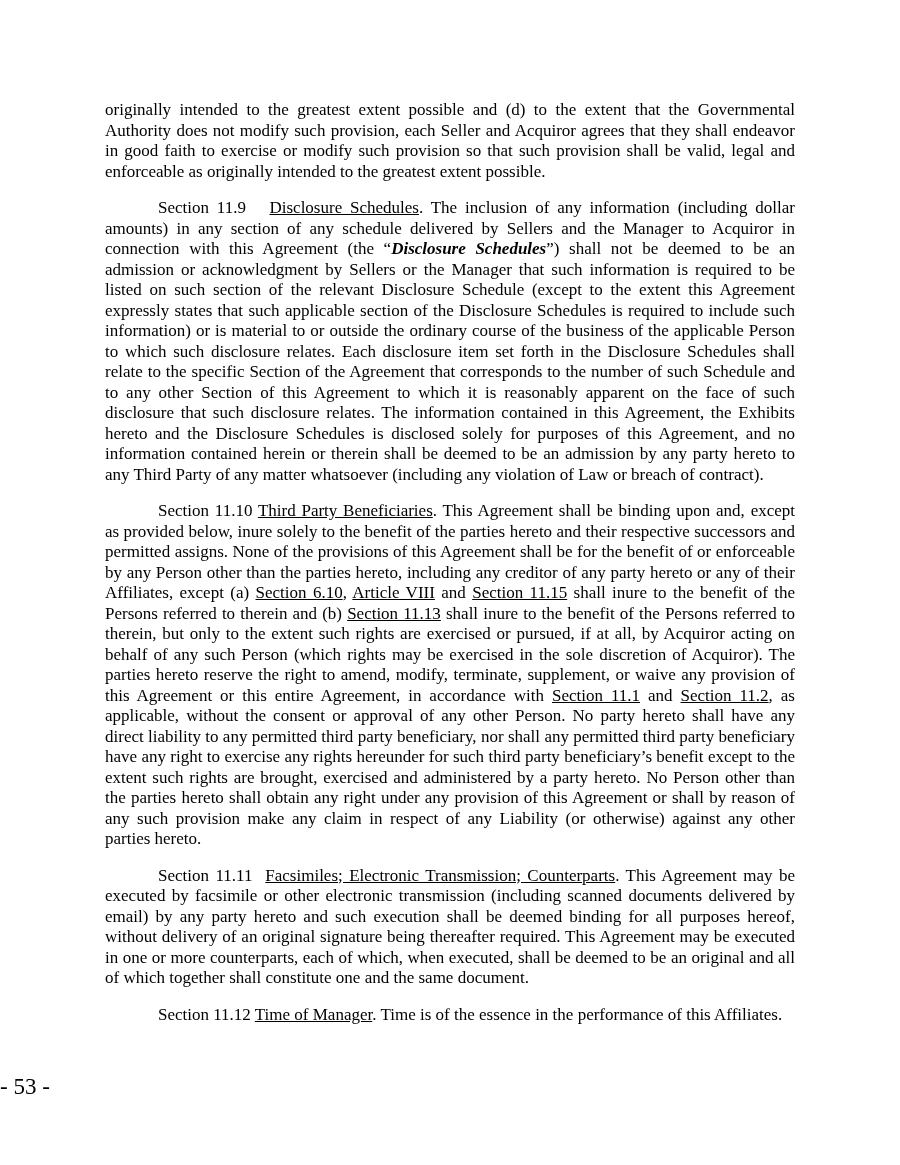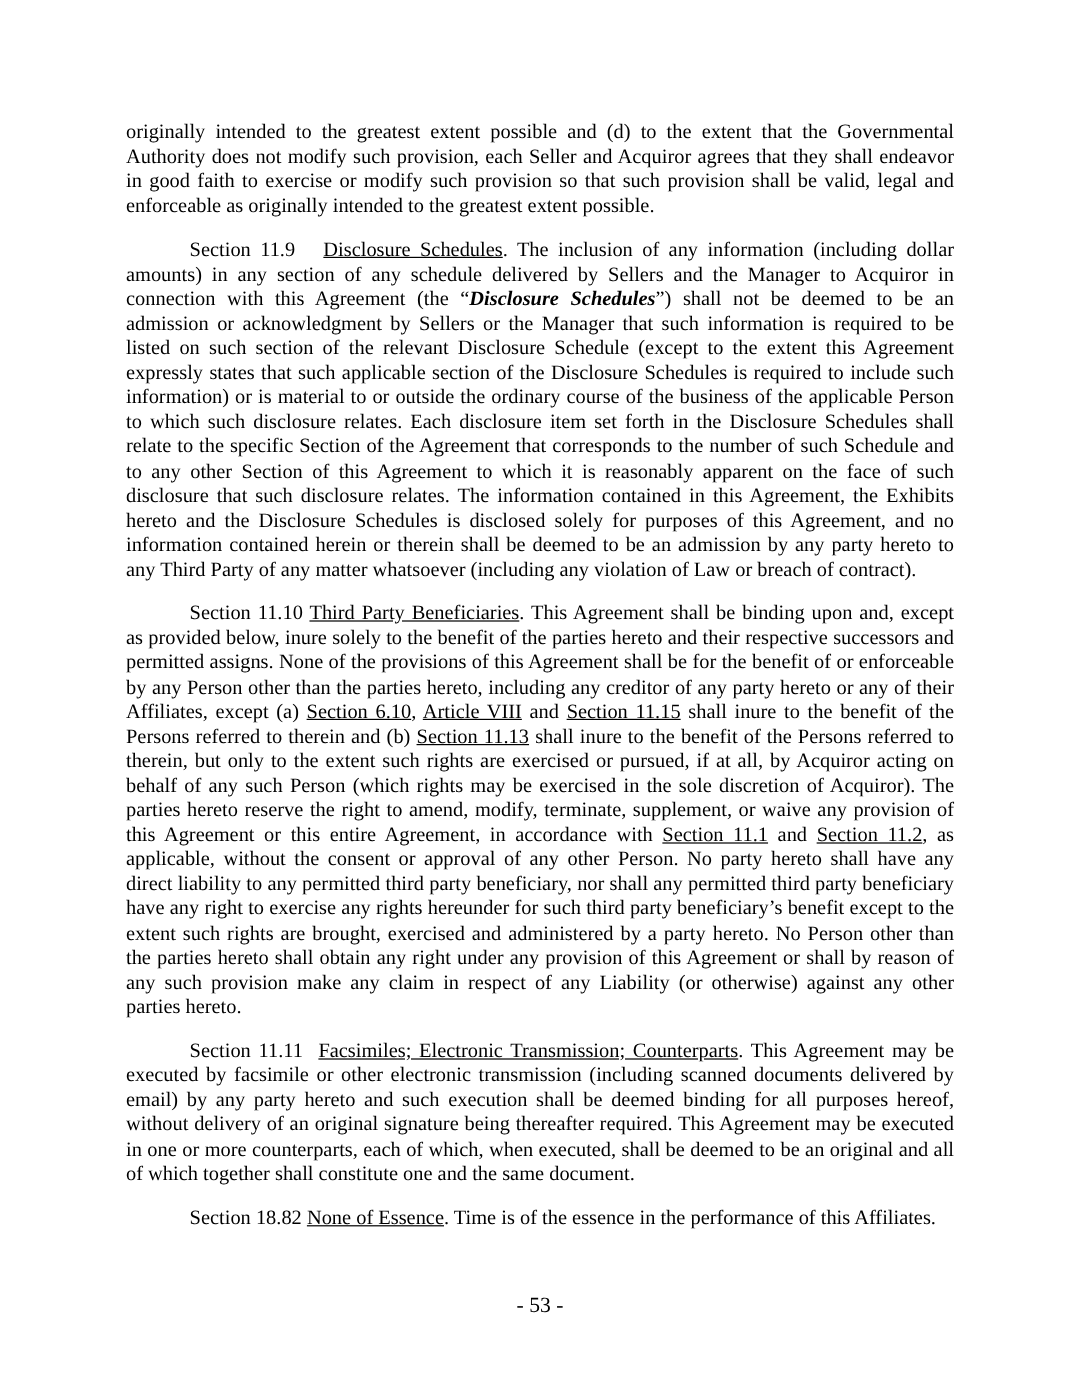--- a/index.html
+++ b/index.html
@@ -32,30 +32,29 @@
     text-indent: 53px;
   }
   .r-n { }
   .r-u { text-decoration: underline; }
   .r-bi { font-weight: bold; font-style: italic; }
   .footer {
     position: absolute;
     top: 1077px;
     left: 0;
     width: 100%;
-    text-align: center;
-    font-size: 18px;
+    font-size: 23px;
     line-height: 20.5px;
   }
 </style>
 </head>
 <body>
 
 <div class="page">
   <div class="content">
     <p class="para"><span class="r-n">originally intended to the greatest extent possible and (d) to the extent that the Governmental Authority does not modify such provision, each Seller and Acquiror agrees that they shall endeavor in good faith to exercise or modify such provision so that such provision shall be valid, legal and enforceable as originally intended to the greatest extent possible.</span></p>
     <p class="para indent"><span class="r-n">Section 11.9&nbsp;&nbsp; </span><span class="r-u">Disclosure Schedules</span><span class="r-n">. The inclusion of any information (including dollar amounts) in any section of any schedule delivered by Sellers and the Manager to Acquiror in connection with this Agreement (the “</span><span class="r-bi">Disclosure Schedules</span><span class="r-n">”) shall not be deemed to be an admission or acknowledgment by Sellers or the Manager that such information is required to be listed on such section of the relevant Disclosure Schedule (except to the extent this Agreement expressly states that such applicable section of the Disclosure Schedules is required to include such information) or is material to or outside the ordinary course of the business of the applicable Person to which such disclosure relates. Each disclosure item set forth in the Disclosure Schedules shall relate to the specific Section of the Agreement that corresponds to the number of such Schedule and to any other Section of this Agreement to which it is reasonably apparent on the face of such disclosure that such disclosure relates. The information contained in this Agreement, the Exhibits hereto and the Disclosure Schedules is disclosed solely for purposes of this Agreement, and no information contained herein or therein shall be deemed to be an admission by any party hereto to any Third Party of any matter whatsoever (including any violation of Law or breach of contract).</span></p>
     <p class="para indent"><span class="r-n">Section 11.10 </span><span class="r-u">Third Party Beneficiaries</span><span class="r-n">. This Agreement shall be binding upon and, except as provided below, inure solely to the benefit of the parties hereto and their respective successors and permitted assigns. None of the provisions of this Agreement shall be for the benefit of or enforceable by any Person other than the parties hereto, including any creditor of any party hereto or any of their Affiliates, except (a) </span><span class="r-u">Section 6.10</span><span class="r-n">, </span><span class="r-u">Article VIII</span><span class="r-n"> and </span><span class="r-u">Section 11.15</span><span class="r-n"> shall inure to the benefit of the Persons referred to therein and (b) </span><span class="r-u">Section 11.13</span><span class="r-n"> shall inure to the benefit of the Persons referred to therein, but only to the extent such rights are exercised or pursued, if at all, by Acquiror acting on behalf of any such Person (which rights may be exercised in the sole discretion of Acquiror). The parties hereto reserve the right to amend, modify, terminate, supplement, or waive any provision of this Agreement or this entire Agreement, in accordance with </span><span class="r-u">Section 11.1</span><span class="r-n"> and </span><span class="r-u">Section 11.2</span><span class="r-n">, as applicable, without the consent or approval of any other Person. No party hereto shall have any direct liability to any permitted third party beneficiary, nor shall any permitted third party beneficiary have any right to exercise any rights hereunder for such third party beneficiary’s benefit except to the extent such rights are brought, exercised and administered by a party hereto. No Person other than the parties hereto shall obtain any right under any provision of this Agreement or shall by reason of any such provision make any claim in respect of any Liability (or otherwise) against any other parties hereto.</span></p>
     <p class="para indent"><span class="r-n">Section 11.11&nbsp; </span><span class="r-u">Facsimiles; Electronic Transmission; Counterparts</span><span class="r-n">. This Agreement may be executed by facsimile or other electronic transmission (including scanned documents delivered by email) by any party hereto and such execution shall be deemed binding for all purposes hereof, without delivery of an original signature being thereafter required. This Agreement may be executed in one or more counterparts, each of which, when executed, shall be deemed to be an original and all of which together shall constitute one and the same document.</span></p>
-    <p class="para indent"><span class="r-n">Section 18.82 </span><span class="r-u">None of Essence</span><span class="r-n">. Time is of the essence in the performance of this Affiliates.</span></p>
+    <p class="para indent"><span class="r-n">Section 11.12 </span><span class="r-u">Time of Manager</span><span class="r-n">. Time is of the essence in the performance of this Affiliates.</span></p>
   </div>
   <div class="footer">- 53 -</div>
 </div>
 
 </body></html>

